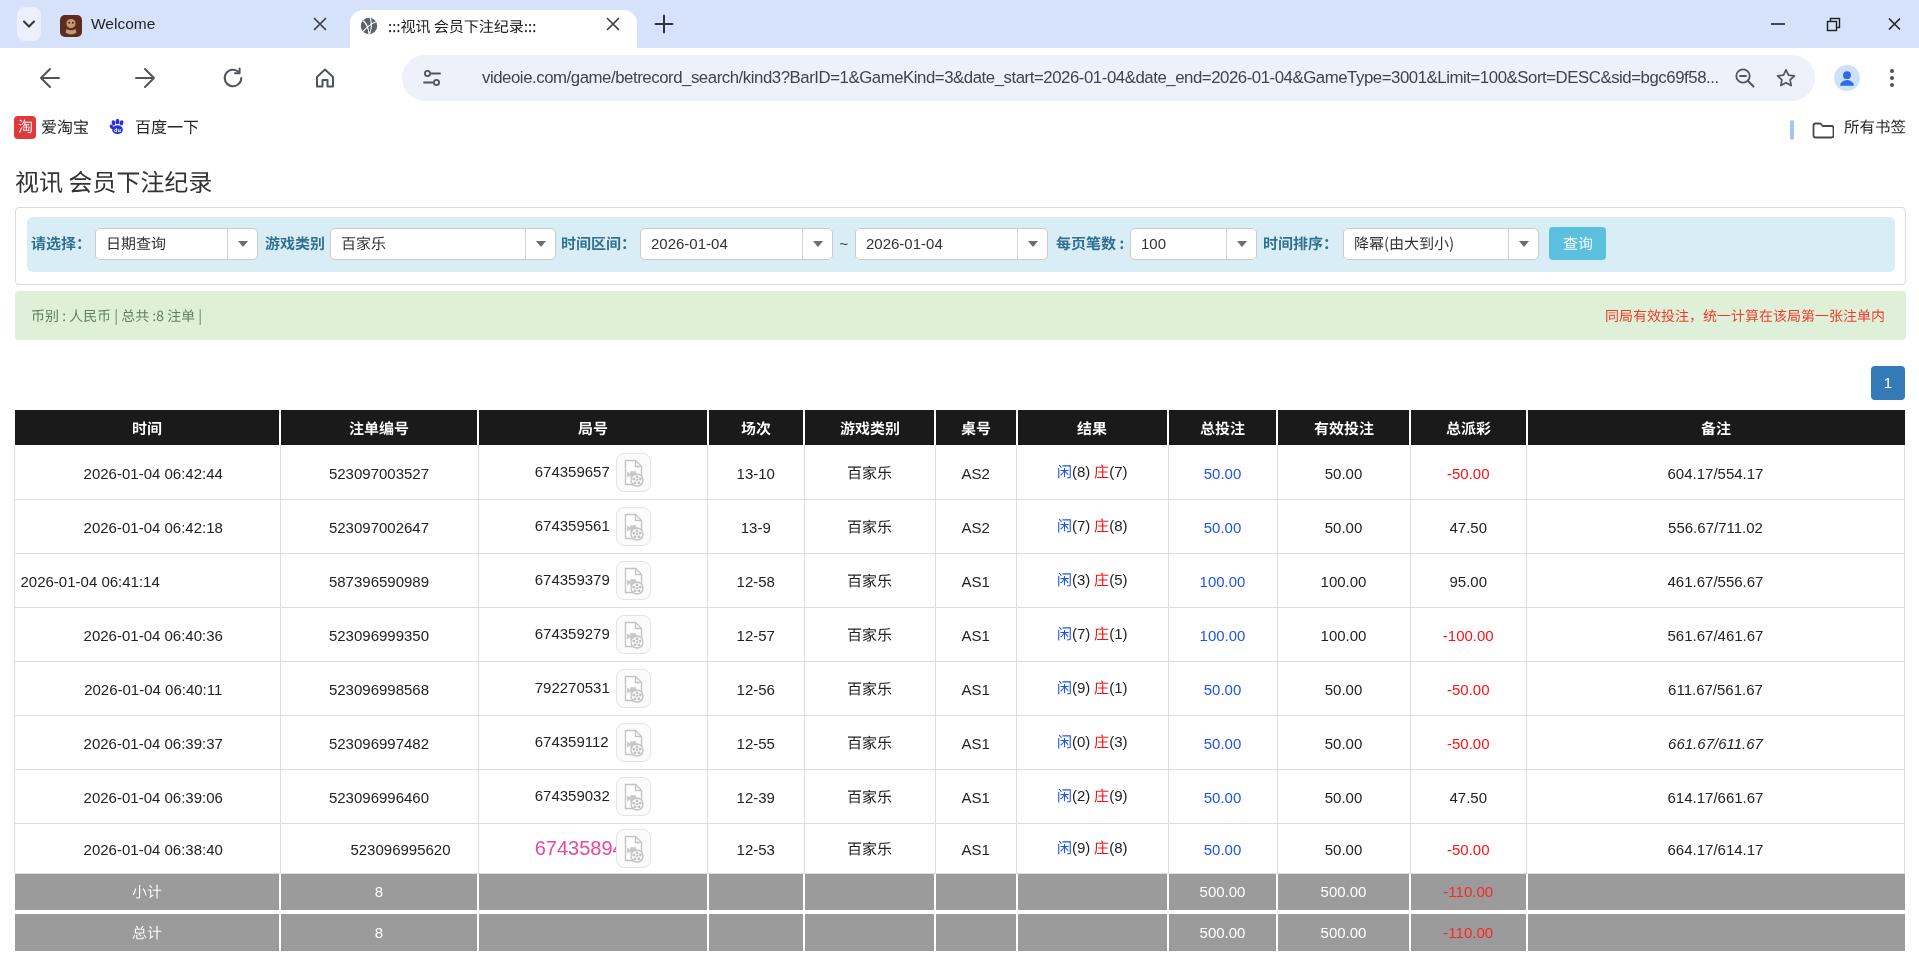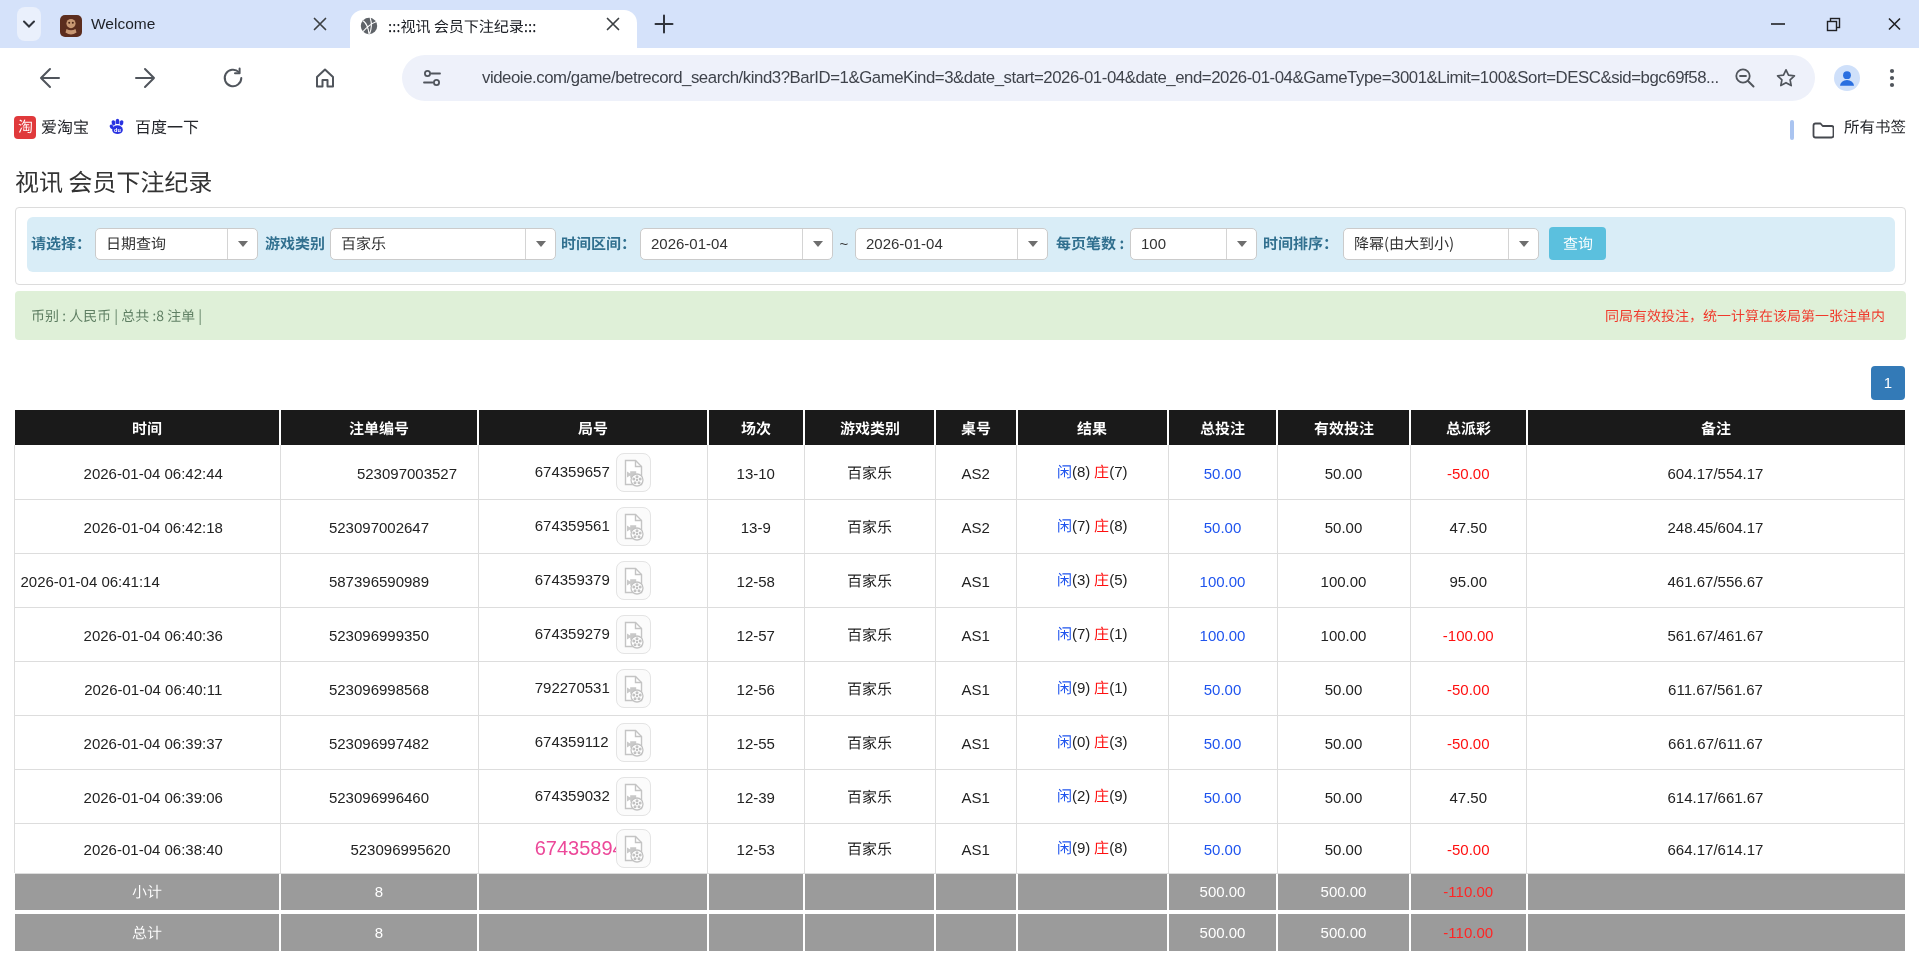--- a/index.html
+++ b/index.html
@@ -228,21 +228,21 @@
 <div style="position:absolute;left:707px;top:445px;width:1px;height:428px;background:#ddd"></div>
 <div style="position:absolute;left:803.5px;top:445px;width:1px;height:428px;background:#ddd"></div>
 <div style="position:absolute;left:934.5px;top:445px;width:1px;height:428px;background:#ddd"></div>
 <div style="position:absolute;left:1016px;top:445px;width:1px;height:428px;background:#ddd"></div>
 <div style="position:absolute;left:1167.5px;top:445px;width:1px;height:428px;background:#ddd"></div>
 <div style="position:absolute;left:1276.5px;top:445px;width:1px;height:428px;background:#ddd"></div>
 <div style="position:absolute;left:1409.5px;top:445px;width:1px;height:428px;background:#ddd"></div>
 <div style="position:absolute;left:1526px;top:445px;width:1px;height:428px;background:#ddd"></div>
 <div style="position:absolute;left:1904px;top:445px;width:1px;height:428px;background:#ddd"></div>
 <div style="position:absolute;left:20.5px;top:446.5px;width:265.5px;height:54px;line-height:54px;font-size:15px;color:#222;text-align:center;font-weight:normal;">2026-01-04 06:42:44</div>
-<div style="position:absolute;left:280px;top:446.5px;width:198px;height:54px;line-height:54px;font-size:15px;color:#222;text-align:center;font-weight:normal;margin-left:28px;">523097003527</div>
+<div style="position:absolute;left:280px;top:446.5px;width:198px;height:54px;line-height:54px;font-size:15px;color:#222;text-align:center;font-weight:normal;">523097003527</div>
 <div style="position:absolute;left:534.72px;top:445px;width:77.06px;height:54px;line-height:54px;font-size:15px;color:#222;text-align:left;font-weight:normal;">674359657</div>
 <div style="position:absolute;left:615.78px;top:452.5px;width:35px;height:39px;background:#fbfbfb;border:1px solid #e4e4e4;border-radius:8px"></div>
 <svg style="position:absolute;left:619.78px;top:456.5px" width="27" height="31">
     <path d="M5.5 3.5 h10 l6 6 v18 h-16 Z" fill="#fff" stroke="#c4c4c4" stroke-width="1.4"></path>
     <path d="M15.5 3.5 v6 h6" fill="none" stroke="#c4c4c4" stroke-width="1.4"></path>
     <path d="M10.2 14.2 h6 v6.6 h-6 v-2.2 l-3.2 2 v-6.2 l3.2 2 Z" fill="#c9c9c9"></path>
     <circle cx="17" cy="23" r="6" fill="#fff" stroke="#c2c2c2" stroke-width="1.3"></circle>
     <circle cx="17" cy="23" r="1.2" fill="#c2c2c2"></circle>
     <circle cx="17" cy="19.7" r="1.5" fill="#c2c2c2"></circle>
     <circle cx="20.2" cy="22" r="1.5" fill="#c2c2c2"></circle>
@@ -292,21 +292,21 @@
     <path transform="translate(0,20.3)" fill="#1f54ee" d="M1.2 -9.2V1.2H2.3V-9.2ZM1.8 -11.9C2.6 -11.1 3.6 -9.9 4.0 -9.2L4.9 -9.8C4.4 -10.5 3.5 -11.7 2.6 -12.5ZM5.4 -12.0V-10.9H12.7V-0.4C12.7 -0.2 12.6 -0.1 12.3 -0.1C12.0 -0.1 11.0 -0.0 10.0 -0.1C10.1 0.2 10.3 0.7 10.4 1.1C11.7 1.1 12.6 1.0 13.1 0.8C13.6 0.7 13.8 0.3 13.8 -0.4V-12.0ZM7.0 -9.3V-7.3H3.5V-6.3H6.5C5.7 -4.7 4.5 -3.3 3.2 -2.5C3.4 -2.3 3.7 -1.9 3.9 -1.7C5.1 -2.5 6.2 -3.8 7.0 -5.3V-0.1H8.0V-5.4C9.1 -4.2 10.2 -3.0 10.8 -2.1L11.6 -2.8C10.9 -3.7 9.6 -5.1 8.4 -6.3H11.7V-7.3H8.0V-9.3Z"></path>
   </svg>
 <div style="position:absolute;left:1071.92px;top:499px;width:20.33px;height:54px;line-height:54px;font-size:15px;color:#222;text-align:left;font-weight:normal;">(7)</div>
 <svg style="position:absolute;left:1094.2px;top:511.0px;overflow:visible" width="16" height="16">
     <path transform="translate(0,20.3)" fill="#ff1010" d="M8.1 -9.0V-5.9H4.2V-4.8H8.1V-0.3H3.1V0.7H14.3V-0.3H9.3V-4.8H13.5V-5.9H9.3V-9.0ZM7.0 -12.4C7.4 -11.8 7.7 -11.1 7.9 -10.6H1.9V-6.6C1.9 -4.5 1.8 -1.4 0.6 0.8C0.9 0.9 1.4 1.2 1.6 1.3C2.9 -1.0 3.0 -4.3 3.0 -6.6V-9.5H14.2V-10.6H8.2L9.1 -10.8C8.9 -11.3 8.5 -12.1 8.1 -12.7Z"></path>
   </svg>
 <div style="position:absolute;left:1109.25px;top:499px;width:20.33px;height:54px;line-height:54px;font-size:15px;color:#222;text-align:left;font-weight:normal;">(8)</div>
 <div style="position:absolute;left:1168px;top:500.5px;width:109px;height:54px;line-height:54px;font-size:15px;color:#1f54ee;text-align:center;font-weight:normal;">50.00</div>
 <div style="position:absolute;left:1277px;top:500.5px;width:133px;height:54px;line-height:54px;font-size:15px;color:#222;text-align:center;font-weight:normal;">50.00</div>
 <div style="position:absolute;left:1410px;top:500.5px;width:116.5px;height:54px;line-height:54px;font-size:15px;color:#222;text-align:center;font-weight:normal;">47.50</div>
-<div style="position:absolute;left:1526.5px;top:500.5px;width:378px;height:54px;line-height:54px;font-size:15px;color:#222;text-align:center;font-weight:normal;">248.45/604.17</div>
+<div style="position:absolute;left:1526.5px;top:500.5px;width:378px;height:54px;line-height:54px;font-size:15px;color:#222;text-align:center;font-weight:normal;">556.67/711.02</div>
 <div style="position:absolute;left:20.5px;top:554.5px;width:265.5px;height:54px;line-height:54px;font-size:15px;color:#222;text-align:left;font-weight:normal;">2026-01-04 06:41:14</div>
 <div style="position:absolute;left:280px;top:554.5px;width:198px;height:54px;line-height:54px;font-size:15px;color:#222;text-align:center;font-weight:normal;">587396590989</div>
 <div style="position:absolute;left:534.72px;top:553px;width:77.06px;height:54px;line-height:54px;font-size:15px;color:#222;text-align:left;font-weight:normal;">674359379</div>
 <div style="position:absolute;left:615.78px;top:560.5px;width:35px;height:39px;background:#fbfbfb;border:1px solid #e4e4e4;border-radius:8px"></div>
 <svg style="position:absolute;left:619.78px;top:564.5px" width="27" height="31">
     <path d="M5.5 3.5 h10 l6 6 v18 h-16 Z" fill="#fff" stroke="#c4c4c4" stroke-width="1.4"></path>
     <path d="M15.5 3.5 v6 h6" fill="none" stroke="#c4c4c4" stroke-width="1.4"></path>
     <path d="M10.2 14.2 h6 v6.6 h-6 v-2.2 l-3.2 2 v-6.2 l3.2 2 Z" fill="#c9c9c9"></path>
     <circle cx="17" cy="23" r="6" fill="#fff" stroke="#c2c2c2" stroke-width="1.3"></circle>
     <circle cx="17" cy="23" r="1.2" fill="#c2c2c2"></circle>
@@ -424,21 +424,21 @@
     <path transform="translate(0,20.3)" fill="#1f54ee" d="M1.2 -9.2V1.2H2.3V-9.2ZM1.8 -11.9C2.6 -11.1 3.6 -9.9 4.0 -9.2L4.9 -9.8C4.4 -10.5 3.5 -11.7 2.6 -12.5ZM5.4 -12.0V-10.9H12.7V-0.4C12.7 -0.2 12.6 -0.1 12.3 -0.1C12.0 -0.1 11.0 -0.0 10.0 -0.1C10.1 0.2 10.3 0.7 10.4 1.1C11.7 1.1 12.6 1.0 13.1 0.8C13.6 0.7 13.8 0.3 13.8 -0.4V-12.0ZM7.0 -9.3V-7.3H3.5V-6.3H6.5C5.7 -4.7 4.5 -3.3 3.2 -2.5C3.4 -2.3 3.7 -1.9 3.9 -1.7C5.1 -2.5 6.2 -3.8 7.0 -5.3V-0.1H8.0V-5.4C9.1 -4.2 10.2 -3.0 10.8 -2.1L11.6 -2.8C10.9 -3.7 9.6 -5.1 8.4 -6.3H11.7V-7.3H8.0V-9.3Z"></path>
   </svg>
 <div style="position:absolute;left:1071.92px;top:715px;width:20.33px;height:54px;line-height:54px;font-size:15px;color:#222;text-align:left;font-weight:normal;">(0)</div>
 <svg style="position:absolute;left:1094.2px;top:727.0px;overflow:visible" width="16" height="16">
     <path transform="translate(0,20.3)" fill="#ff1010" d="M8.1 -9.0V-5.9H4.2V-4.8H8.1V-0.3H3.1V0.7H14.3V-0.3H9.3V-4.8H13.5V-5.9H9.3V-9.0ZM7.0 -12.4C7.4 -11.8 7.7 -11.1 7.9 -10.6H1.9V-6.6C1.9 -4.5 1.8 -1.4 0.6 0.8C0.9 0.9 1.4 1.2 1.6 1.3C2.9 -1.0 3.0 -4.3 3.0 -6.6V-9.5H14.2V-10.6H8.2L9.1 -10.8C8.9 -11.3 8.5 -12.1 8.1 -12.7Z"></path>
   </svg>
 <div style="position:absolute;left:1109.25px;top:715px;width:20.33px;height:54px;line-height:54px;font-size:15px;color:#222;text-align:left;font-weight:normal;">(3)</div>
 <div style="position:absolute;left:1168px;top:716.5px;width:109px;height:54px;line-height:54px;font-size:15px;color:#1f54ee;text-align:center;font-weight:normal;">50.00</div>
 <div style="position:absolute;left:1277px;top:716.5px;width:133px;height:54px;line-height:54px;font-size:15px;color:#222;text-align:center;font-weight:normal;">50.00</div>
 <div style="position:absolute;left:1410px;top:716.5px;width:116.5px;height:54px;line-height:54px;font-size:15px;color:#ff1010;text-align:center;font-weight:normal;">-50.00</div>
-<div style="position:absolute;left:1526.5px;top:716.5px;width:378px;height:54px;line-height:54px;font-size:15px;color:#222;text-align:center;font-weight:normal;">661.67/611.67</div>
+<div style="position:absolute;left:1526.5px;top:716.5px;width:378px;height:54px;line-height:54px;font-size:15px;color:#222;text-align:center;font-weight:normal;font-style:italic;">661.67/611.67</div>
 <div style="position:absolute;left:20.5px;top:770.5px;width:265.5px;height:54px;line-height:54px;font-size:15px;color:#222;text-align:center;font-weight:normal;">2026-01-04 06:39:06</div>
 <div style="position:absolute;left:280px;top:770.5px;width:198px;height:54px;line-height:54px;font-size:15px;color:#222;text-align:center;font-weight:normal;">523096996460</div>
 <div style="position:absolute;left:534.72px;top:769px;width:77.06px;height:54px;line-height:54px;font-size:15px;color:#222;text-align:left;font-weight:normal;">674359032</div>
 <div style="position:absolute;left:615.78px;top:776.5px;width:35px;height:39px;background:#fbfbfb;border:1px solid #e4e4e4;border-radius:8px"></div>
 <svg style="position:absolute;left:619.78px;top:780.5px" width="27" height="31">
     <path d="M5.5 3.5 h10 l6 6 v18 h-16 Z" fill="#fff" stroke="#c4c4c4" stroke-width="1.4"></path>
     <path d="M15.5 3.5 v6 h6" fill="none" stroke="#c4c4c4" stroke-width="1.4"></path>
     <path d="M10.2 14.2 h6 v6.6 h-6 v-2.2 l-3.2 2 v-6.2 l3.2 2 Z" fill="#c9c9c9"></path>
     <circle cx="17" cy="23" r="6" fill="#fff" stroke="#c2c2c2" stroke-width="1.3"></circle>
     <circle cx="17" cy="23" r="1.2" fill="#c2c2c2"></circle>

